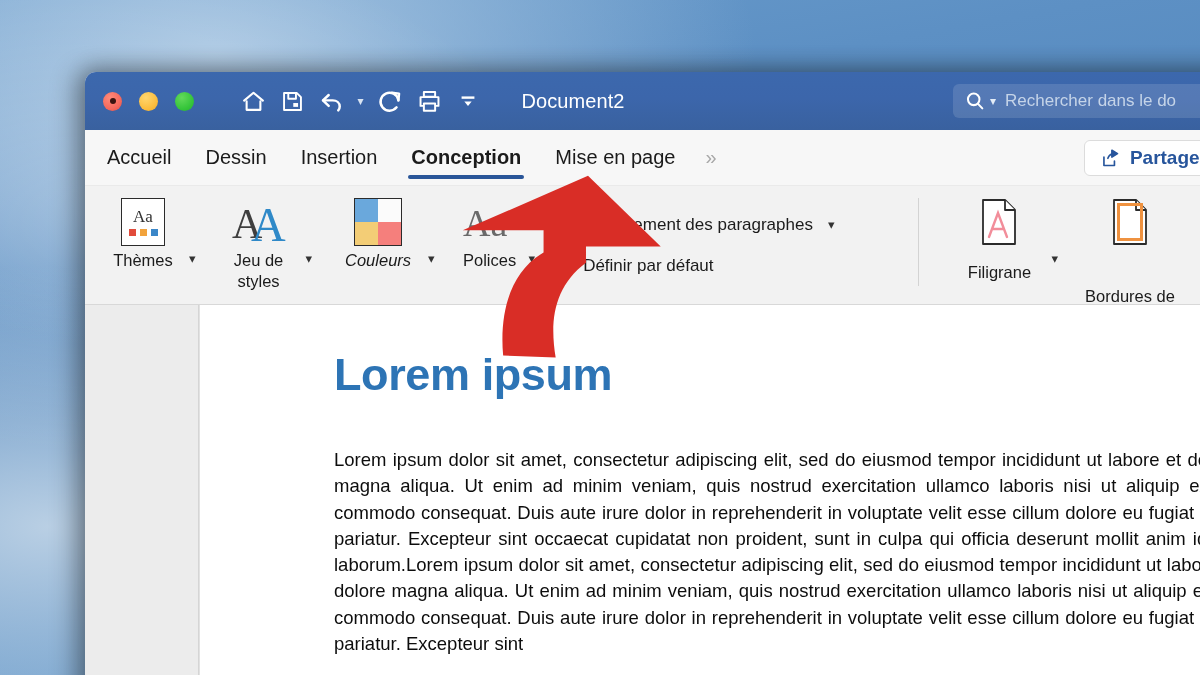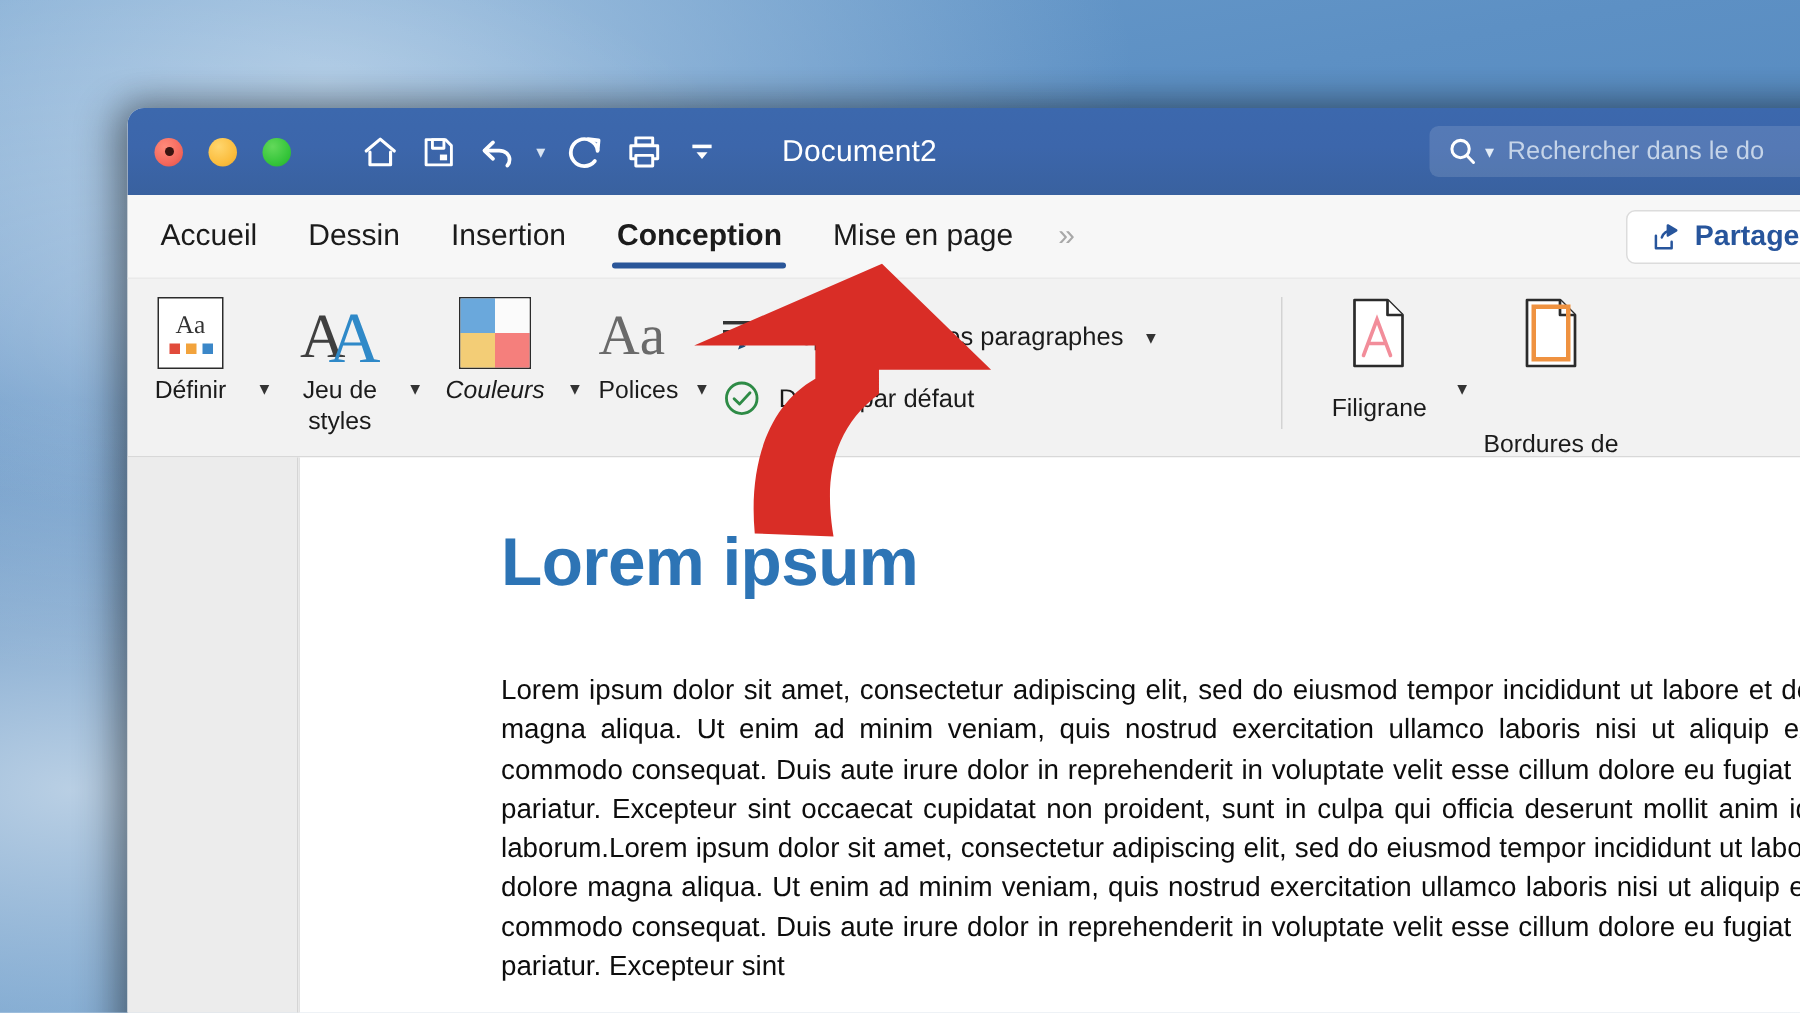--- a/index.html
+++ b/index.html
@@ -95,20 +95,21 @@
 
   
   #ribbon{
     height:118px;background:#f2f2f2;border-bottom:1px solid #d8d8d8;
     display:flex;align-items:flex-start;position:relative;
   }
   .grp{display:flex;align-items:flex-start;height:118px;}
   .gitem{
     display:flex;flex-direction:column;align-items:center;justify-content:flex-start;
     padding-top:9px;
+    padding-left:16px;
   }
   .gicon{height:54px;display:flex;align-items:center;justify-content:center;}
   .glabel{font-size:16.5px;color:#1b1b1b;text-align:center;line-height:1.28;margin-top:1px;}
   .dcaret{color:#333;font-size:13px;align-self:center;margin-top:26px;padding:0 4px;}
   .vsep{width:1px;height:88px;background:#d3d3d3;margin-top:12px;}
 
   
   .swatch{width:46px;height:46px;border:1.6px solid #2b2b2b;display:grid;grid-template-columns:1fr 1fr;grid-template-rows:1fr 1fr;}
   .swatch i{display:block;}
 
@@ -246,21 +247,21 @@
         <div class="gicon">
           <div class="themebox">
             <div class="aa">Aa</div>
             <div class="dots">
                 <i style="background:#e14b3b"></i>
                 <i style="background:#f2a33c"></i>
                 <i style="background:#3b87c8"></i>
               </div>
           </div>
         </div>
-        <div class="glabel">Définir</div>
+        <div class="glabel">Thèmes</div>
       </div>
       <div class="dcaret">▾</div>
 
       <div class="gitem" style="width:86px;">
         <div class="gicon">
           <svg width="56" height="48" viewBox="0 0 56 48">
             <text x="1" y="40" font-family="Liberation Serif, serif" font-size="42" fill="#3f3f3f">A</text>
             <text x="20" y="43" font-family="Liberation Serif, serif" font-size="48" fill="#2f89c8">A</text>
           </svg>
         </div>

